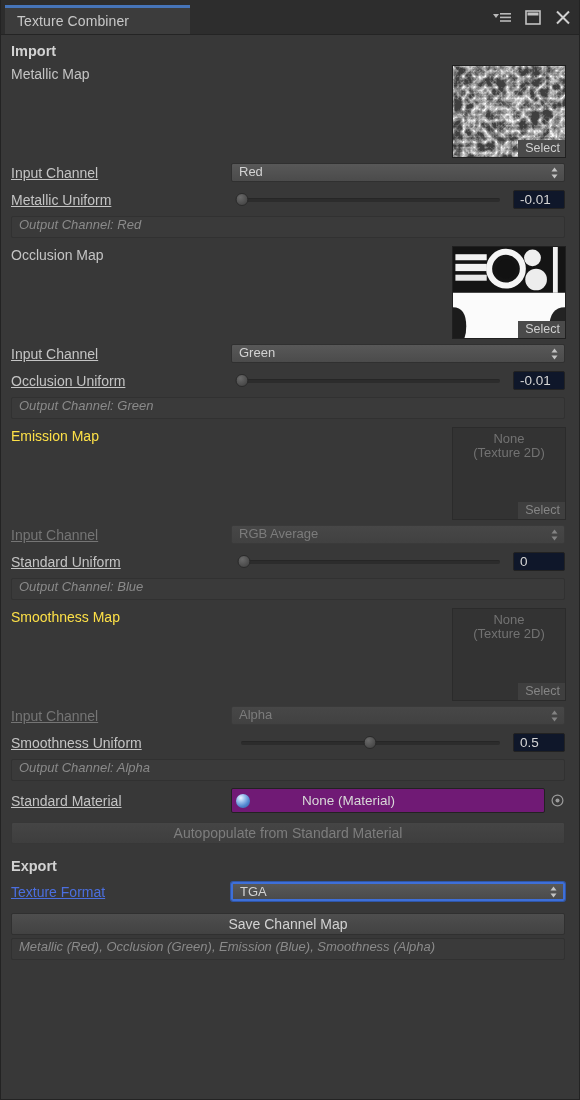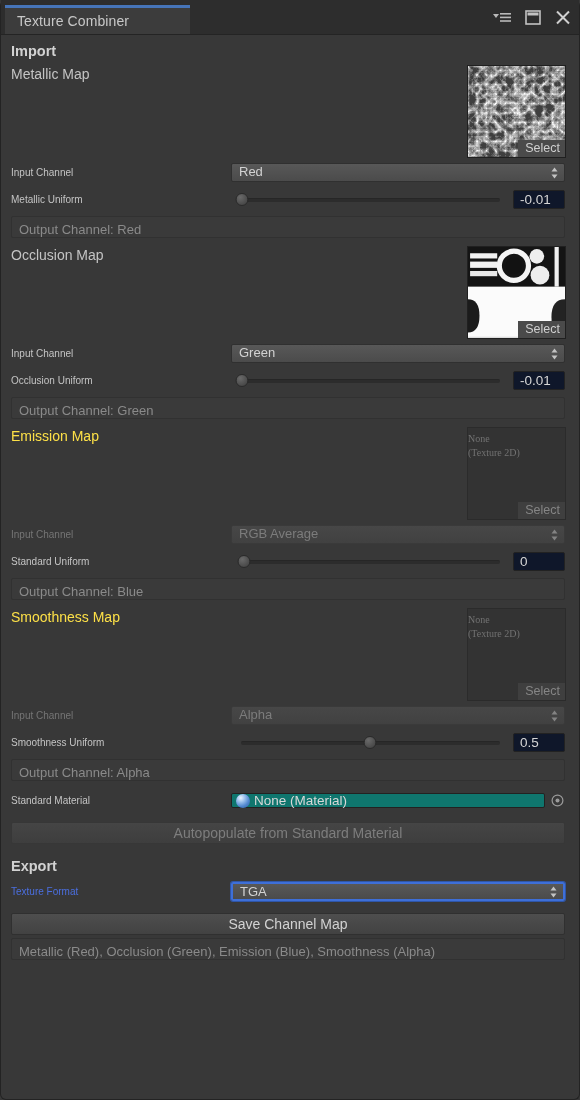--- a/index.html
+++ b/index.html
@@ -17,21 +17,20 @@
 
   #window {
     position: relative;
     width: 580px;
     height: 1100px;
     background: #383838;
     box-sizing: border-box;
     border-left: 1px solid #232323;
     border-right: 1px solid #232323;
     border-bottom: 1px solid #232323;
-    border-radius: 6px;
   }
 
   
   .titlebar {
     position: relative;
     height: 34px;
     background: #2d2d2d;
     border-bottom: 1px solid #242424;
   }
   .tab {
@@ -81,25 +80,26 @@
     padding: 8px 0 4px 2px;
   }
   .row {
     position: relative;
     display: flex;
     align-items: center;
     height: 27px;
   }
   .lbl {
     color: #c4c4c4;
-    font-size: 10px;
+    font-size: 14px;
     width: 222px;
     flex: none;
     padding-left: 2px;
     box-sizing: border-box;
+    text-decoration: underline;
   }
   .lbl.dim { color: #757575; }
   .lbl.blue { color: #4b6fe0; }
 
   
   .map-block {
     position: relative;
     height: 96px;
   }
   .map-label {
@@ -108,45 +108,44 @@
     top: 3px;
     font-size: 14px;
     color: #c4c4c4;
   }
   .map-label.dim { color: #fde047; }
 
   .tex-slot {
     position: absolute;
     right: 5px;
     top: 2px;
-    width: 99px;
+    width: 114px;
     height: 93px;
     background: #303030;
     border: 1px solid #202020;
     box-sizing: border-box;
     overflow: hidden;
   }
   .tex-slot.empty {
     background: #333333;
     border: 1px solid #2b2b2b;
   }
   .tex-img {
     position: absolute;
     inset: 0;
   }
   .none-text {
     position: absolute;
     top: 4px;
     left: 0;
     right: 0;
-    text-align: left;
+    text-align: center;
     color: #727272;
-    font-size: 10px;
+    font-size: 13px;
     line-height: 14px;
-    font-family: Liberation Serif, serif;
   }
   .select-chip {
     position: absolute;
     right: 0;
     bottom: 0;
     background: #4a4a4a;
     color: #cfcfcf;
     font-size: 12.5px;
     padding: 1px 5px 2px 7px;
   }
@@ -238,42 +237,44 @@
   }
 
   
   .info-bar {
     height: 22px;
     background: #3a3a3a;
     border: 1px solid #313131;
     border-radius: 2px;
     box-sizing: border-box;
     display: flex;
-    align-items: flex-end;
+    align-items: flex-start;
     padding-left: 7px;
     margin: 3px 6px 0 2px;
+    font-style: italic;
   }
   .info-bar span {
     color: #8a8a8a;
     font-size: 13px;
   }
 
   
   .obj-field {
     position: relative;
     flex: 1;
-    height: 15px;
-    background: #0f766e;
+    height: 25px;
+    background: #701a75;
     border: 1px solid #222222;
     border-radius: 2px;
     box-sizing: border-box;
     display: flex;
     align-items: center;
     padding-left: 4px;
     margin-right: 5px;
+    gap: 48px;
   }
   .obj-icon {
     width: 14px;
     height: 14px;
     border-radius: 50%;
     margin-right: 4px;
     flex: none;
     background: radial-gradient(circle at 34% 28%, #eaf3ff 0%, #9fc4ee 28%, #4f86cf 62%, #2d5c9e 100%);
   }
   .obj-text {

